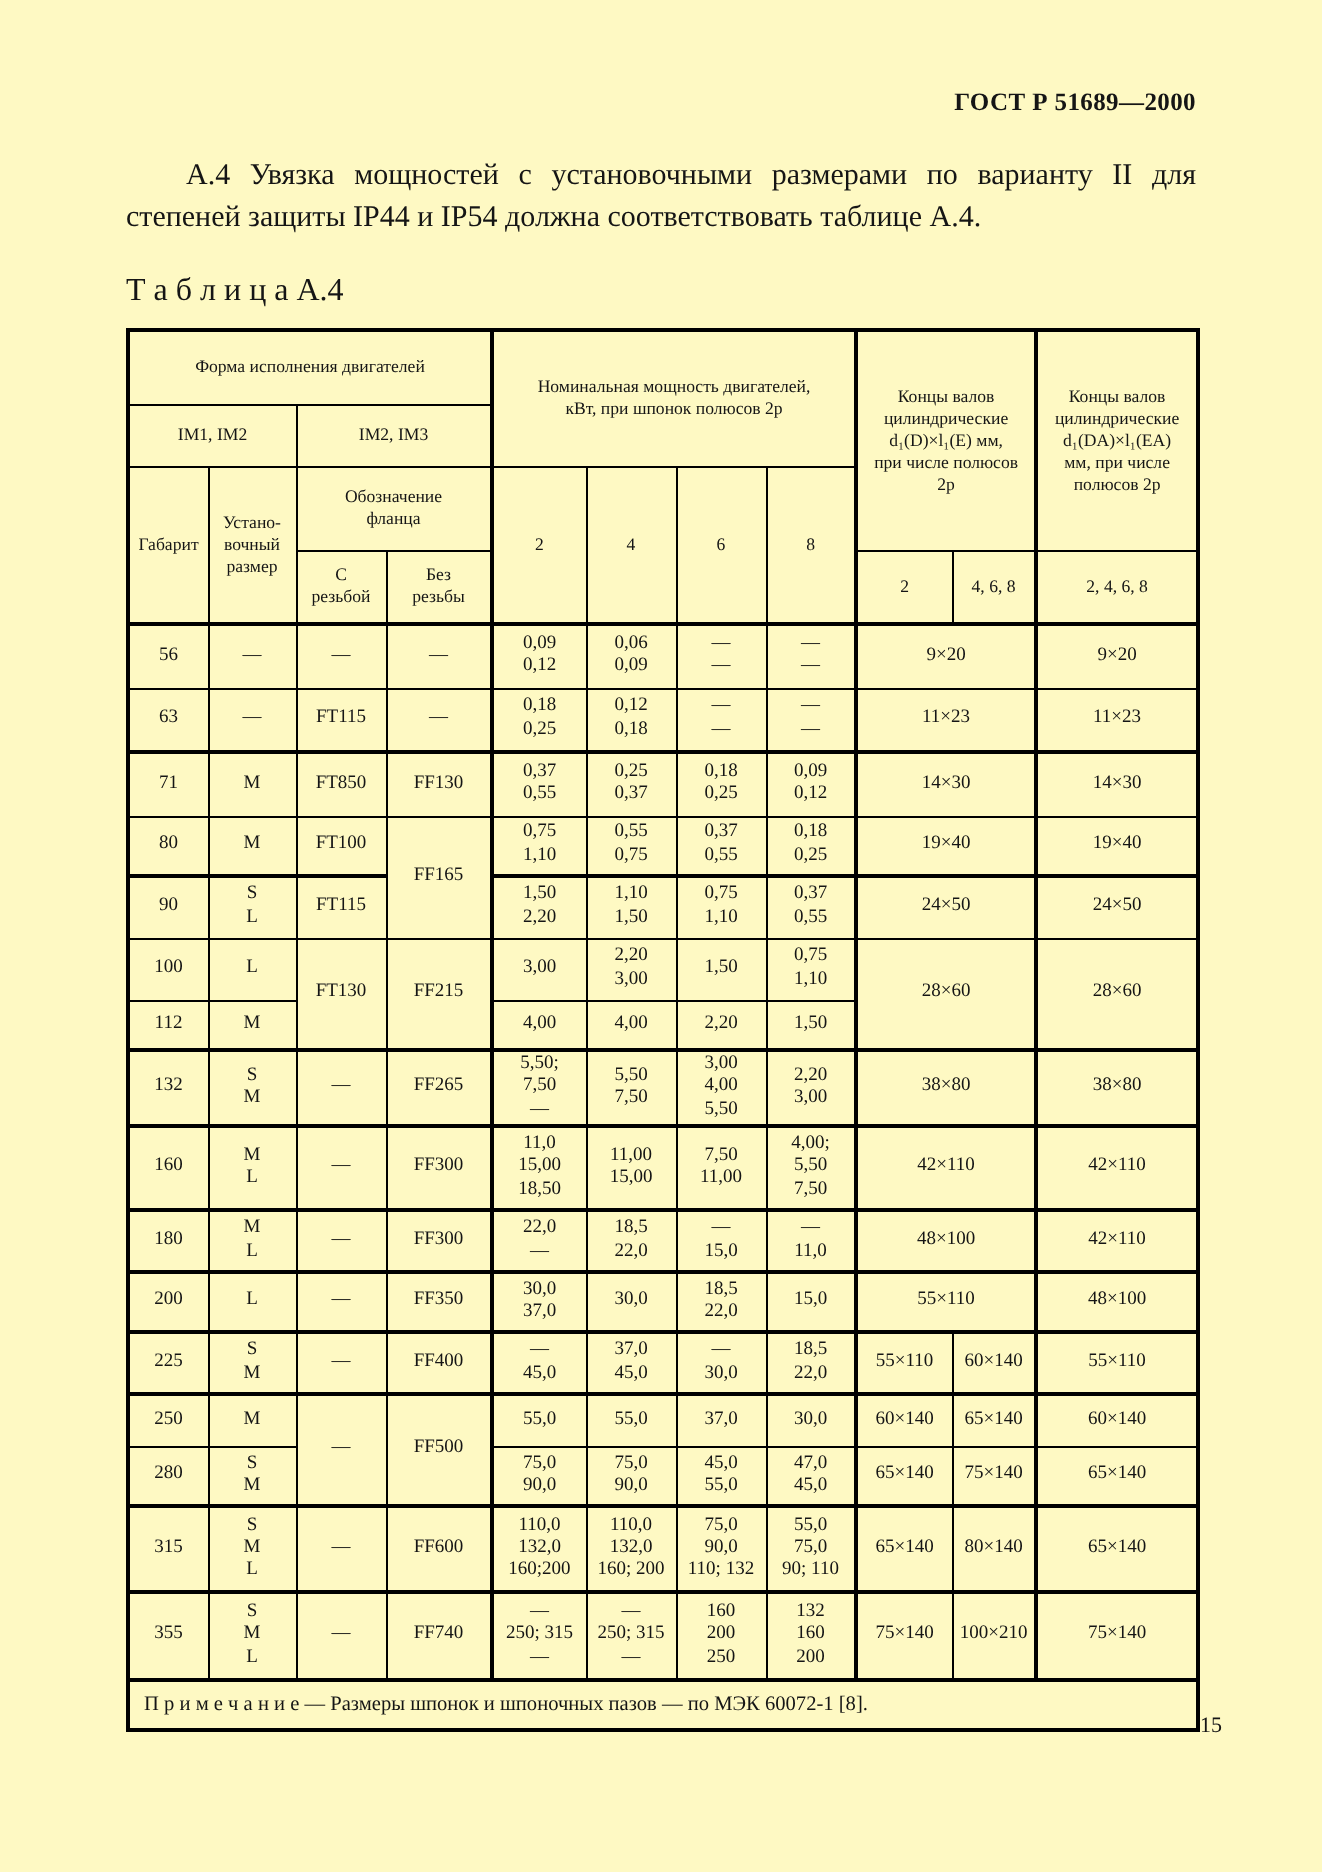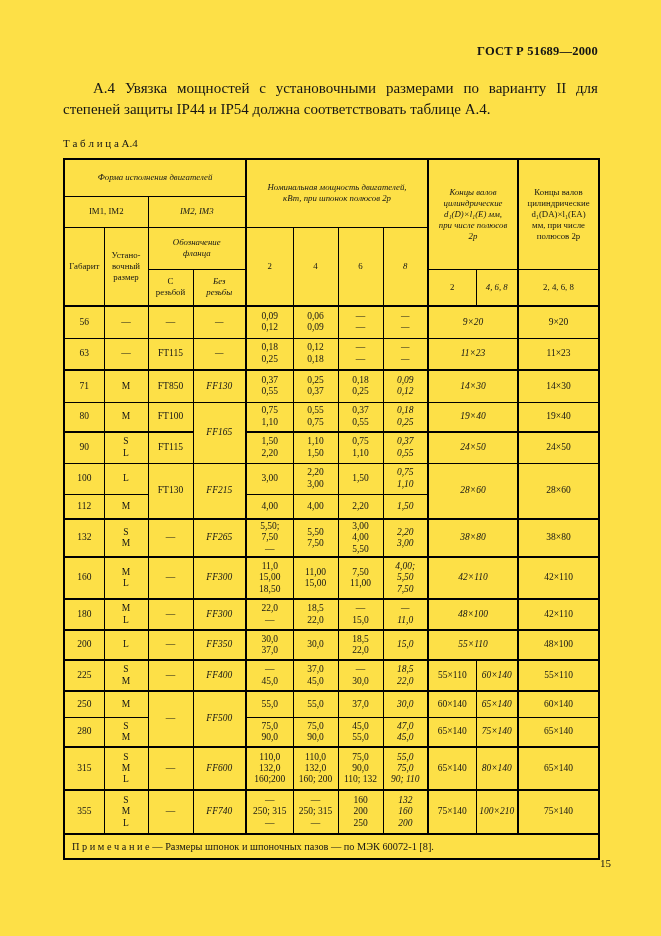--- a/index.html
+++ b/index.html
@@ -1,35 +1,35 @@
 <!DOCTYPE html>
 <html><head>
 <meta charset="utf-8">
 <style>
   * { margin:0; padding:0; box-sizing:border-box; }
   html,body { background:#e8e8e8; }
   .page {
-    position:relative; width:661px; height:936px; background:#fde047;
+    position:relative; width:661px; height:936px; background:#fef9c3;
     font-family:"Liberation Serif","DejaVu Serif",serif; color:#151515;
     padding:44px 63px 0 63px; overflow:hidden;
   }
   .doc-number { text-align:right; font-weight:bold; font-size:12.5px; letter-spacing:.2px; }
   .intro { margin-top:19px; font-size:15px; line-height:1.4; text-align:justify; text-indent:30px; }
-  .caption { margin-top:17px; font-size:11px; }
+  .caption { margin-top:17px; font-size:16px; }
   table.gost {
     margin-top:9px; border-collapse:collapse; table-layout:fixed; width:535px;
     border:2px solid #000;
   }
   table.gost th, table.gost td {
     border:1px solid #000; text-align:center; vertical-align:middle;
     font-weight:normal; font-size:9.5px; line-height:1.2;
     white-space:pre-line; padding:1px 1px; overflow:hidden;
   }
   table.gost thead th { font-size:8.8px; line-height:1.25; padding:2px 2px; }
-  table.gost .vr { border-right-width:2px;font-style:italic; }
+  table.gost .vr { border-right-width:2px; }
   table.gost tr.thick td { border-top-width:2px; }
   table.gost tr.note td { text-align:left; padding:4px 7px; font-size:10.3px; }
   .page-number { position:absolute; top:857px; right:50px; font-size:11px;margin-left:14px; }
 </style>
 </head>
 <body>
 
 <div class="page">
   <div class="doc-number">ГОСТ Р 51689—2000</div>
   <p class="intro">А.4 Увязка мощностей с установочными размерами по варианту II для степеней защиты IP44 и IP54 должна соответствовать таблице А.4.</p>

